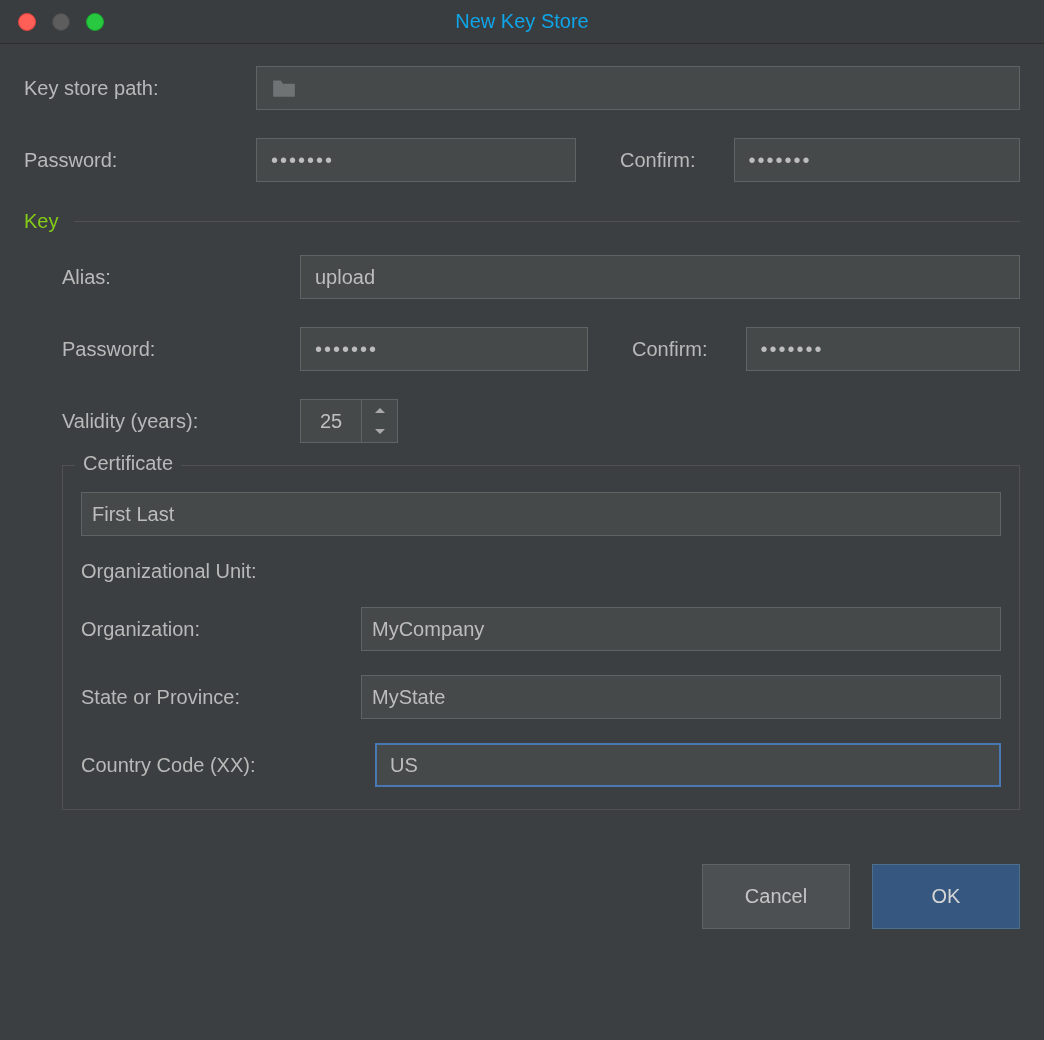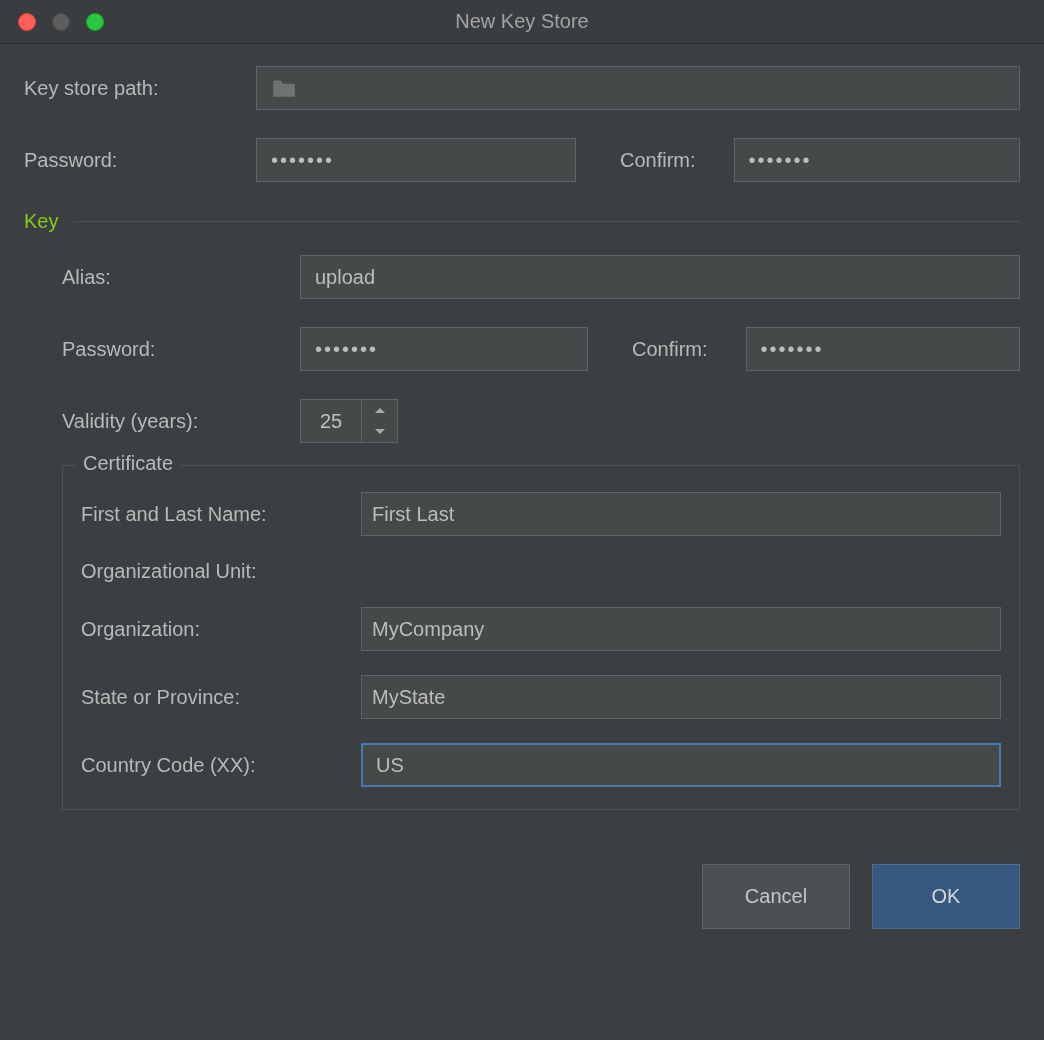--- a/index.html
+++ b/index.html
@@ -29,21 +29,21 @@
     transform: translateY(-50%);
   }
   .tl {
     width: 18px; height: 18px; border-radius: 50%;
   }
   .tl-close { background: #ff5f57; border: 1px solid #e0443e; }
   .tl-min   { background: #5d5d5d; border: 1px solid #4a4a4a; }
   .tl-max   { background: #28c940; border: 1px solid #17a82c; }
   .title {
     margin: 0 auto;
-    color: #a3a3a3;
+    color: #0ea5e9;
     font-size: 20px;
     text-align: center;
   }
   .content {
     padding: 22px 24px 20px 24px;
   }
   .row {
     display: flex;
     align-items: center;
     margin-bottom: 28px;
@@ -133,21 +133,21 @@
     left: 12px;
     background: #3c3f41;
     padding: 0 8px;
     color:#b8b9b9;
   }
   .cert-row {
     display:flex;
     align-items:center;
     margin-bottom: 24px;
   }
-  .cert-row:last-child { margin-bottom: 0; }
+  .cert-row:last-child { margin-bottom: 0; gap: 14px; }
   .cert-label { width: 280px; color:#b8b9b9; }
   .cert-input {
     flex:1;
     background:#45494a;
     border:1px solid #5e6364;
     height:44px;
     display:flex; align-items:center;
     padding:0 10px;
     color:#bdbdbd;
   }
@@ -253,21 +253,20 @@
               </svg>
             </div>
         </div>
       </div>
     </div>
 
     <div class="cert-fieldset">
       <div class="cert-legend">Certificate</div>
 
       <div class="cert-row">
-        <div class="cert-label">First and Last Name:</div>
         <div class="cert-input">
           <span>First Last</span>
         </div>
       </div>
       <div class="cert-row">
         <div class="cert-label">Organizational Unit:</div>
       </div>
       <div class="cert-row">
         <div class="cert-label">Organization:</div>
         <div class="cert-input">

